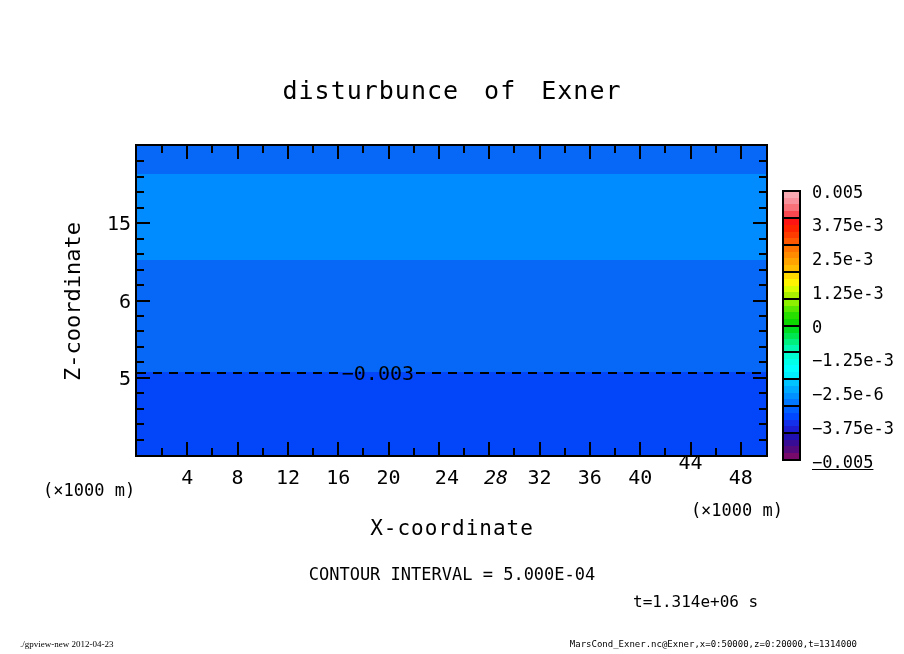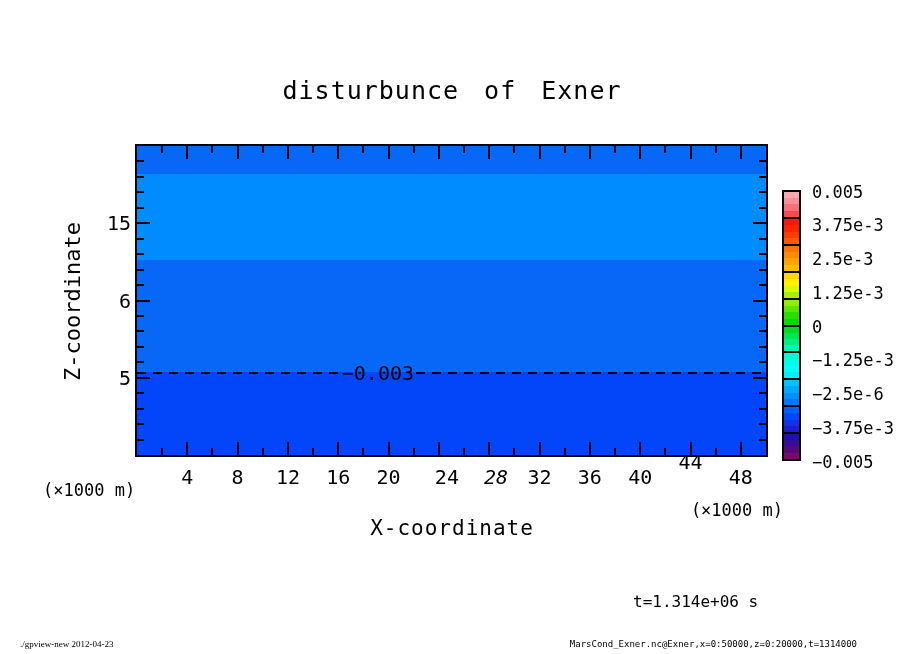--- a/index.html
+++ b/index.html
@@ -164,20 +164,21 @@
       <div class="cbar-box" style="background: linear-gradient(rgb(255, 116, 0) 0px, rgb(255, 116, 0) 25%, rgb(255, 140, 0) 25%, rgb(255, 140, 0) 50%, rgb(255, 163, 0) 50%, rgb(255, 163, 0) 75%, rgb(255, 188, 0) 75%, rgb(255, 188, 0) 100%);"></div>
       <div class="cbar-box" style="background: linear-gradient(rgb(255, 216, 0) 0px, rgb(255, 216, 0) 25%, rgb(255, 244, 0) 25%, rgb(255, 244, 0) 50%, rgb(216, 252, 0) 50%, rgb(216, 252, 0) 75%, rgb(168, 240, 0) 75%, rgb(168, 240, 0) 100%);"></div>
       <div class="cbar-box" style="background: linear-gradient(rgb(140, 240, 0) 0px, rgb(140, 240, 0) 25%, rgb(88, 232, 0) 25%, rgb(88, 232, 0) 50%, rgb(40, 224, 0) 50%, rgb(40, 224, 0) 75%, rgb(12, 216, 0) 75%, rgb(12, 216, 0) 100%);"></div>
       <div class="cbar-box" style="background: linear-gradient(rgb(0, 220, 32) 0px, rgb(0, 220, 32) 25%, rgb(0, 230, 80) 25%, rgb(0, 230, 80) 50%, rgb(0, 240, 128) 50%, rgb(0, 240, 128) 75%, rgb(0, 248, 176) 75%, rgb(0, 248, 176) 100%);"></div>
       <div class="cbar-box" style="background: linear-gradient(rgb(0, 252, 208) 0px, rgb(0, 252, 208) 25%, rgb(0, 255, 232) 25%, rgb(0, 255, 232) 50%, rgb(0, 255, 255) 50%, rgb(0, 255, 255) 75%, rgb(0, 240, 255) 75%, rgb(0, 240, 255) 100%);"></div>
       <div class="cbar-box" style="background: linear-gradient(rgb(0, 196, 255) 0px, rgb(0, 196, 255) 25%, rgb(0, 170, 255) 25%, rgb(0, 170, 255) 50%, rgb(0, 144, 255) 50%, rgb(0, 144, 255) 75%, rgb(0, 120, 255) 75%, rgb(0, 120, 255) 100%);"></div>
       <div class="cbar-box" style="background: linear-gradient(rgb(0, 96, 255) 0px, rgb(0, 96, 255) 25%, rgb(0, 72, 255) 25%, rgb(0, 72, 255) 50%, rgb(20, 48, 232) 50%, rgb(20, 48, 232) 75%, rgb(28, 28, 208) 75%, rgb(28, 28, 208) 100%);"></div>
       <div class="cbar-box" style="background: linear-gradient(rgb(32, 16, 176) 0px, rgb(32, 16, 176) 25%, rgb(56, 12, 148) 25%, rgb(56, 12, 148) 50%, rgb(84, 10, 124) 50%, rgb(84, 10, 124) 75%, rgb(120, 10, 108) 75%, rgb(120, 10, 108) 100%);"></div>
     </div>
 
+  <div id="contour-interval" class="abs">CONTOUR INTERVAL = 5.000E-04</div>
   <div id="time-note" class="abs">t=1.314e+06 s</div>
 
   <div id="footer-left" class="abs">./gpview-new  2012-04-23</div>
   <div id="footer-right" class="abs">MarsCond_Exner.nc@Exner,x=0:50000,z=0:20000,t=1314000</div>
 <div class="xtick-label abs" style="left: 187.32px; top: 467px;">4</div>
     <div class="xtick-label abs" style="left: 237.64px; top: 467px;">8</div>
     <div class="xtick-label abs" style="left: 287.96px; top: 467px;">12</div>
     <div class="xtick-label abs" style="left: 338.28px; top: 467px;">16</div>
     <div class="xtick-label abs" style="left: 388.6px; top: 467px;">20</div>
     <div class="xtick-label abs" style="left: 438.92px; top: 467px; margin-left: 8px;">24</div>
@@ -191,14 +192,14 @@
     <div class="ytick-label abs" style="top: 290.5px;">6</div>
     <div class="ytick-label abs" style="top: 213.25px;">15</div>
     <div class="cbar-label" style="top: 181.5px;">0.005</div>
     <div class="cbar-label" style="top: 215.25px;">3.75e-3</div>
     <div class="cbar-label" style="top: 249px;">2.5e-3</div>
     <div class="cbar-label" style="top: 282.75px;">1.25e-3</div>
     <div class="cbar-label" style="top: 316.5px;">0</div>
     <div class="cbar-label" style="top: 350.25px;">−1.25e-3</div>
     <div class="cbar-label" style="top: 384px;">−2.5e-6</div>
     <div class="cbar-label" style="top: 417.75px;">−3.75e-3</div>
-    <div class="cbar-label" style="top: 451.5px;">−0.005</div>
+    <div class="cbar-label" style="top: 451.5px; text-decoration: underline;">−0.005</div>
   </div>
 
 </body></html>

